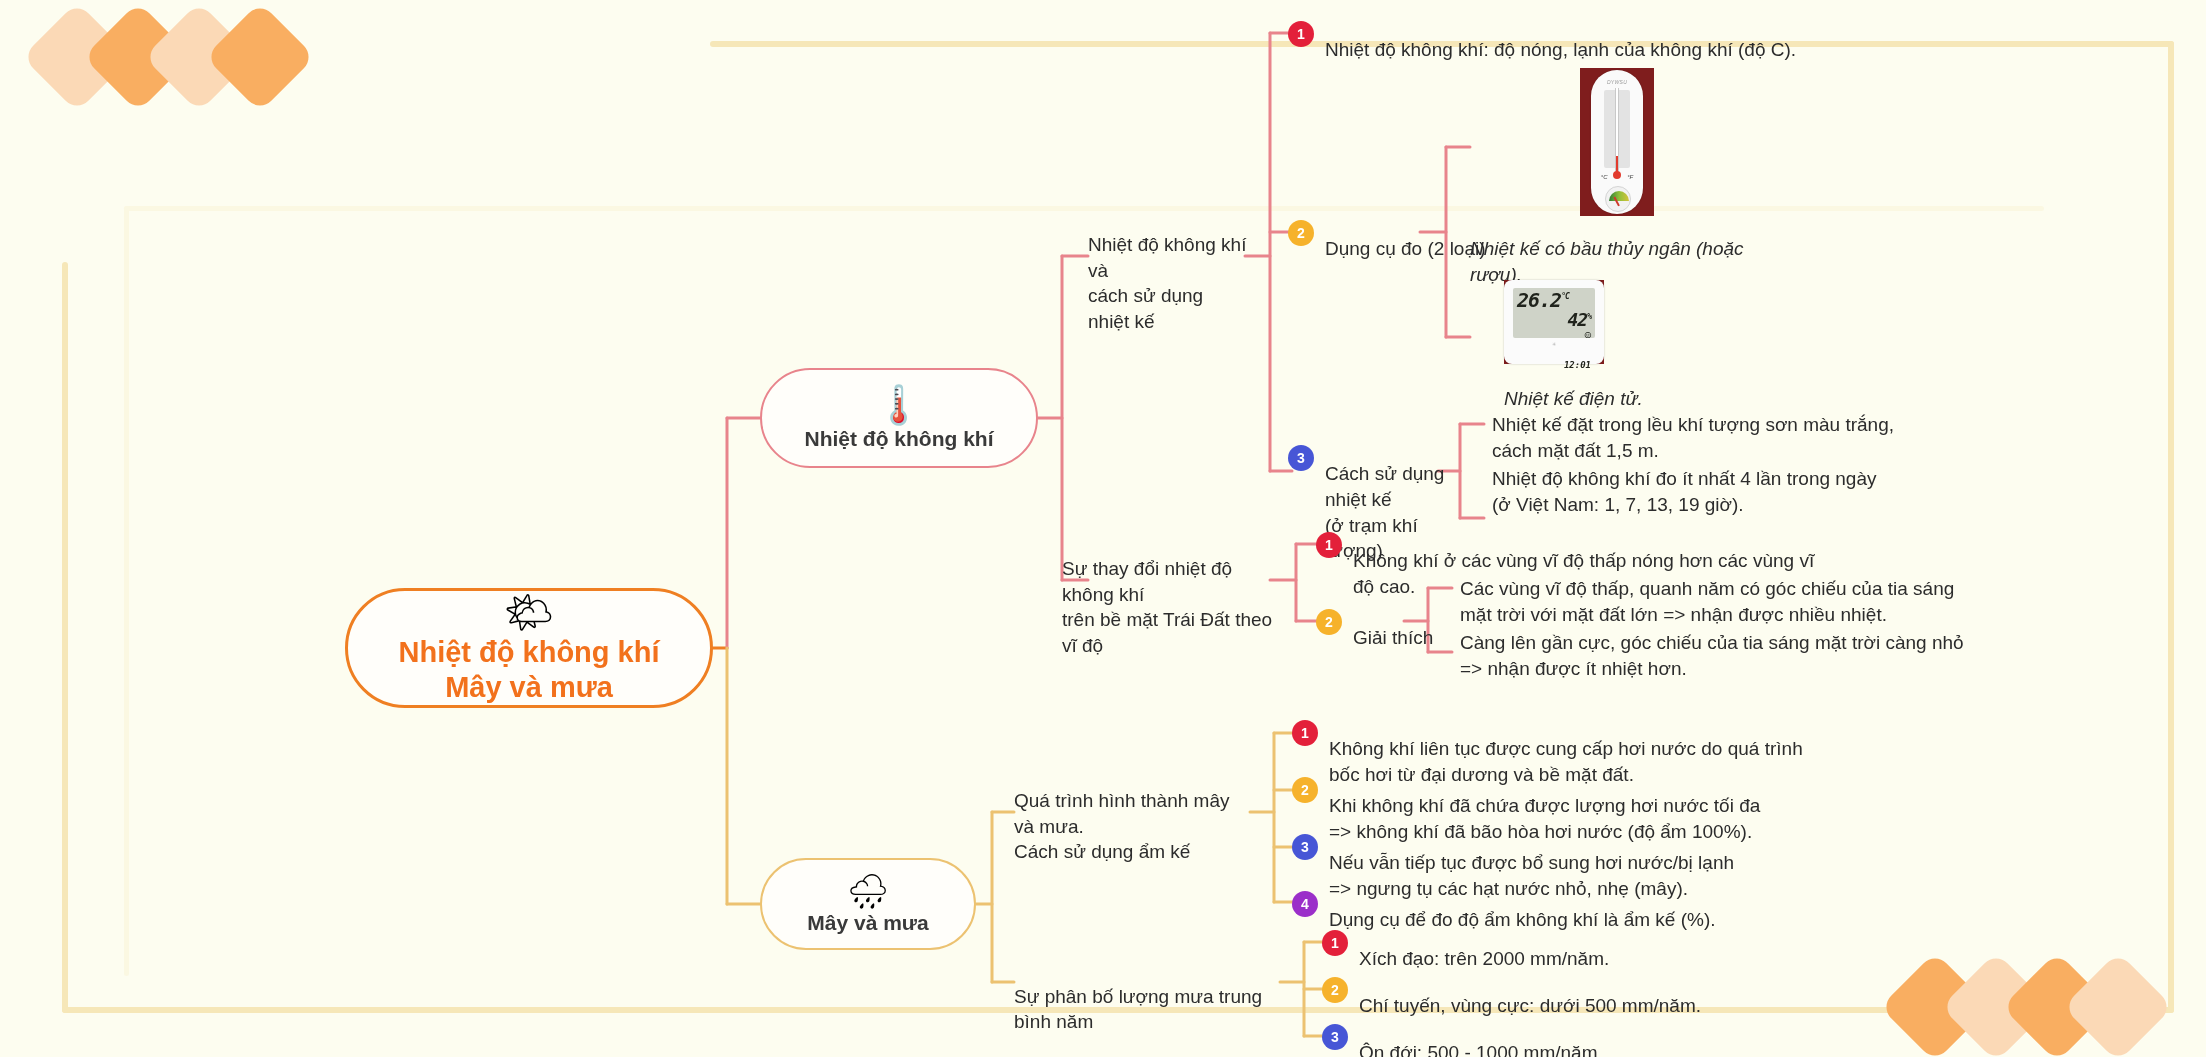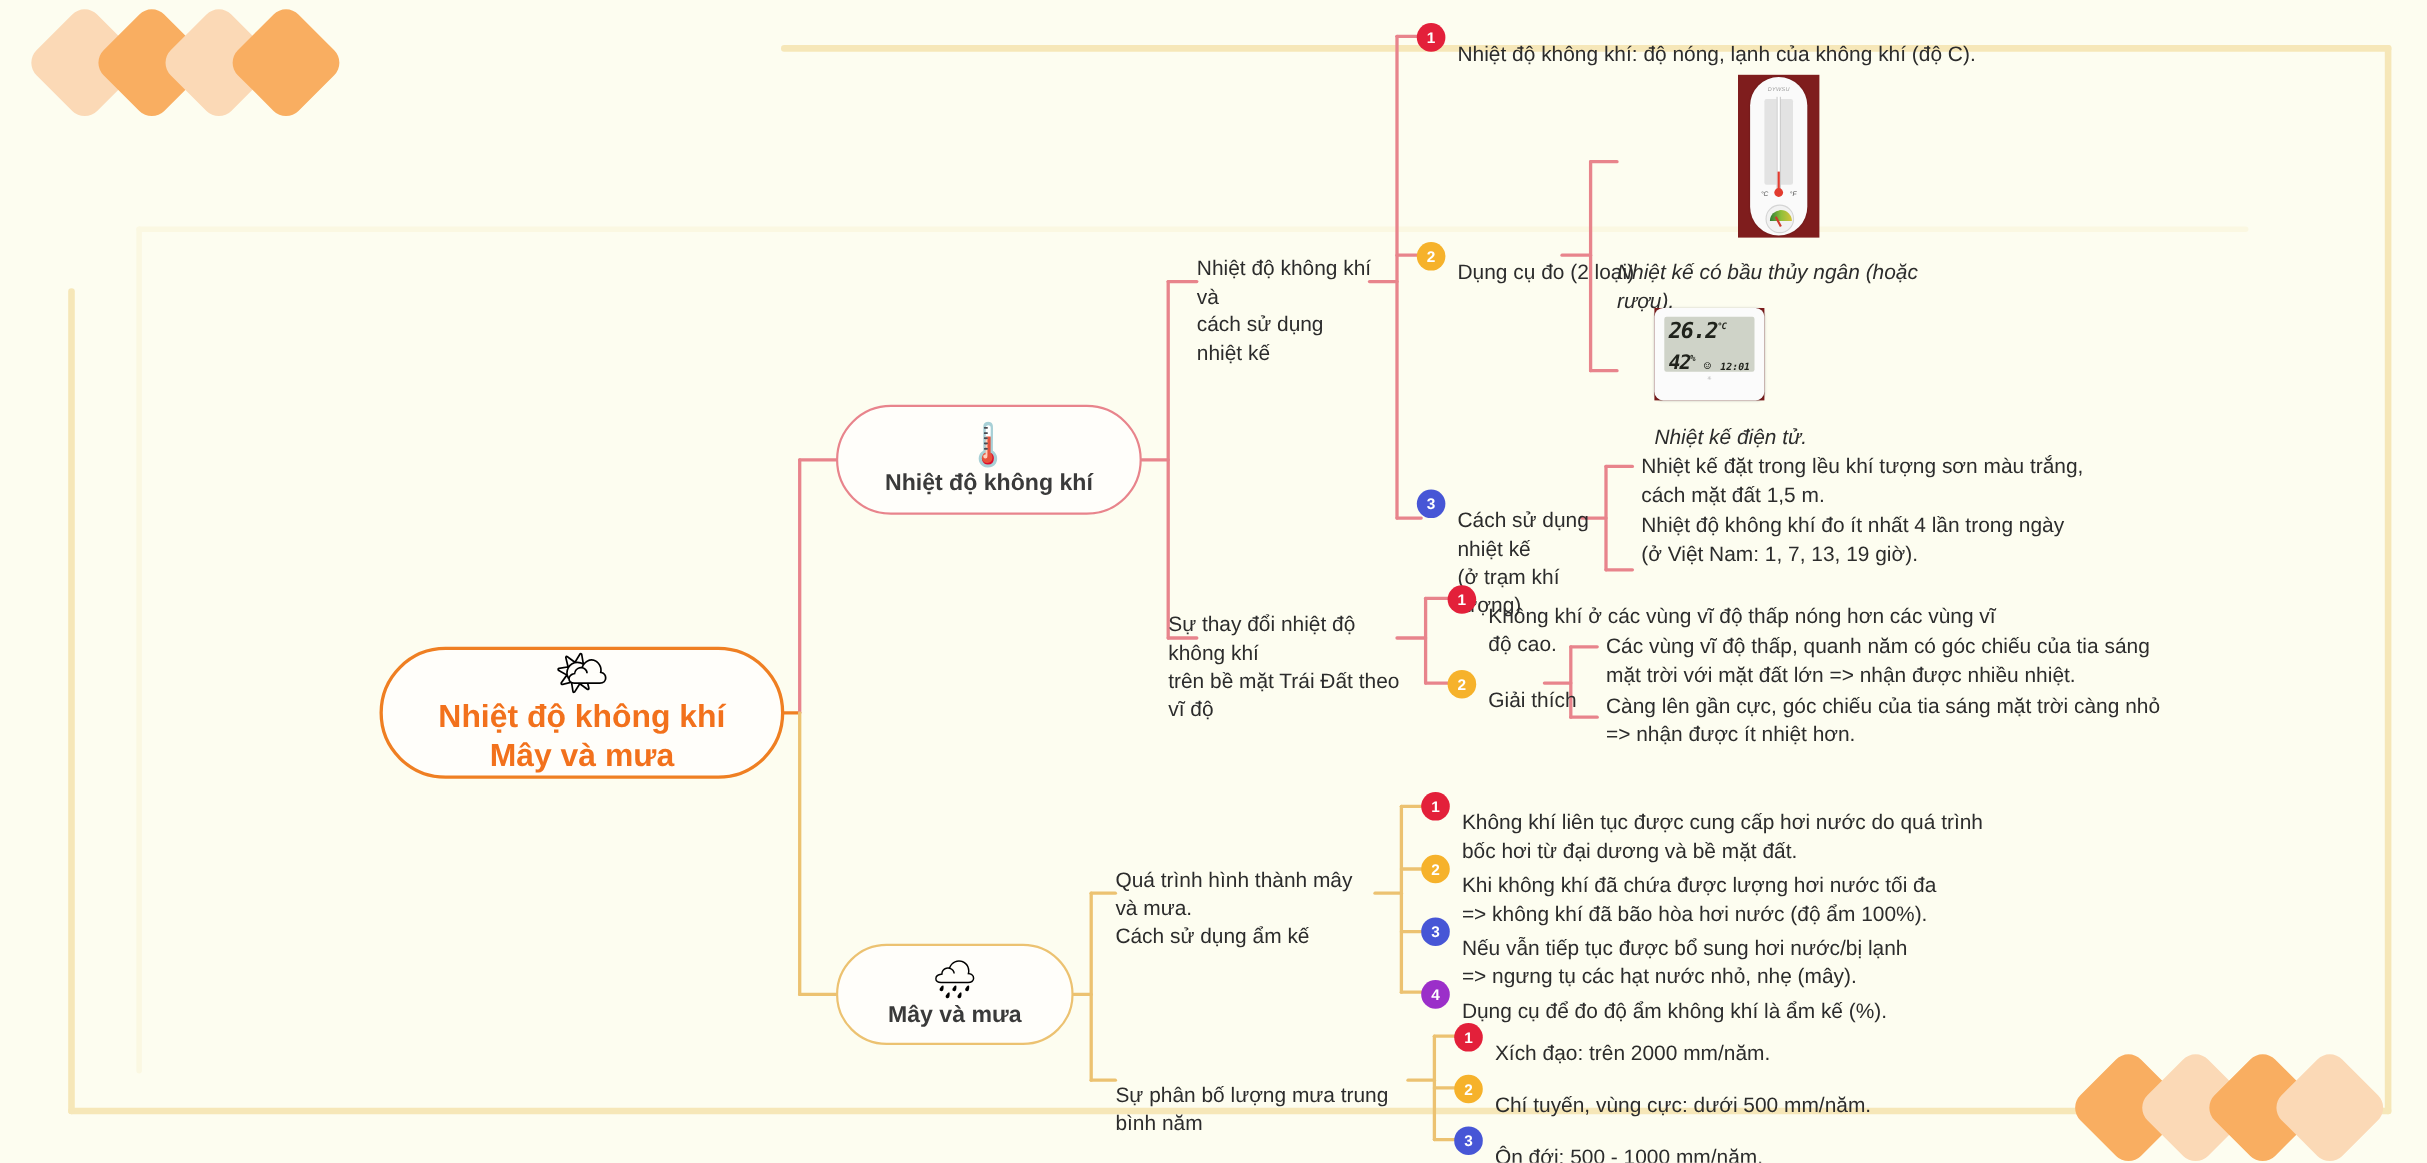--- a/index.html
+++ b/index.html
@@ -112,21 +112,21 @@
 
   
   #pic-digital { left:1504px; top:280px; width:100px; height:84px; }
   .dig-body { position:absolute; inset:0; background:#fbfbfb; border-radius:8px;
               box-shadow:0 0 2px rgba(0,0,0,.25); }
   .dig-screen { position:absolute; left:9px; top:8px; width:82px; height:50px;
               background:#cfd3c8; border-radius:2px; padding:2px 4px;
               font-family:"DejaVu Sans Mono","Liberation Mono",monospace; color:#20231c; }
   .dig-temp { font-size:20px; font-weight:bold; letter-spacing:-1px; line-height:1.05; }
   .dig-temp sup { font-size:8px; }
-  .dig-row2 { display:flex; align-items:flex-end; justify-content:space-between; }
+  .dig-row2 { display:flex; align-items:flex-end; justify-content:space-between;flex-direction:column; }
   .dig-hum { font-size:18px; font-weight:bold; letter-spacing:-1px; line-height:1; }
   .dig-hum sup { font-size:8px; }
   .dig-face { font-size:11px; }
   .dig-clock { font-size:9px; font-weight:bold;margin-top:18px; }
   .dig-btn { position:absolute; left:36px; top:61px; width:28px; height:20px;
              font-size:5px; color:#b0b0b0; text-align:center; }
 
   .cap { position:absolute; color:#2c2c2c; font-size:19px; line-height:1.35;font-style:italic; }
 </style>
 </head>

